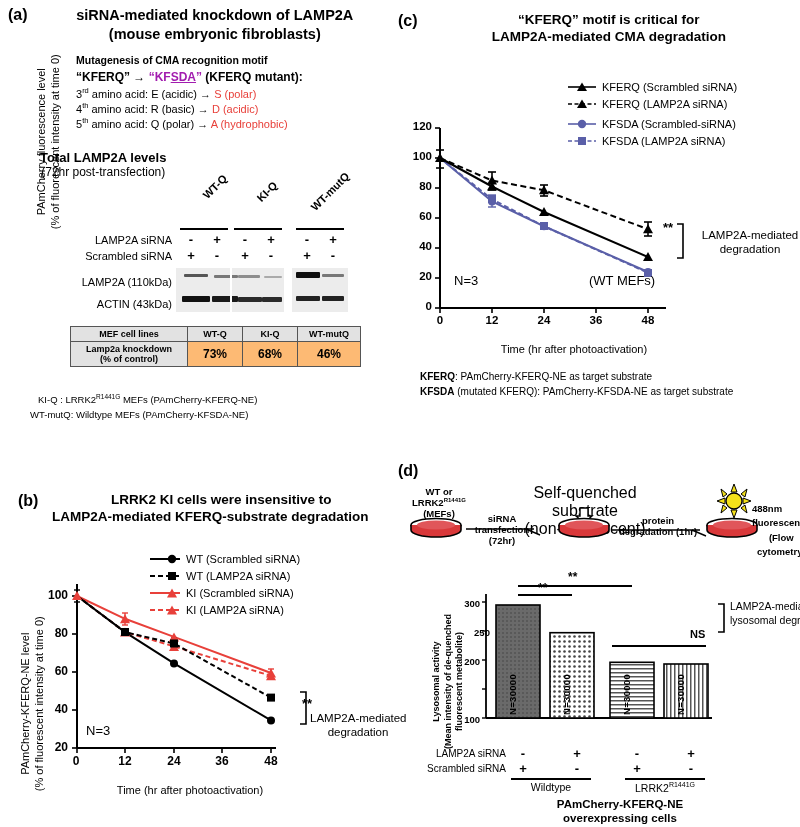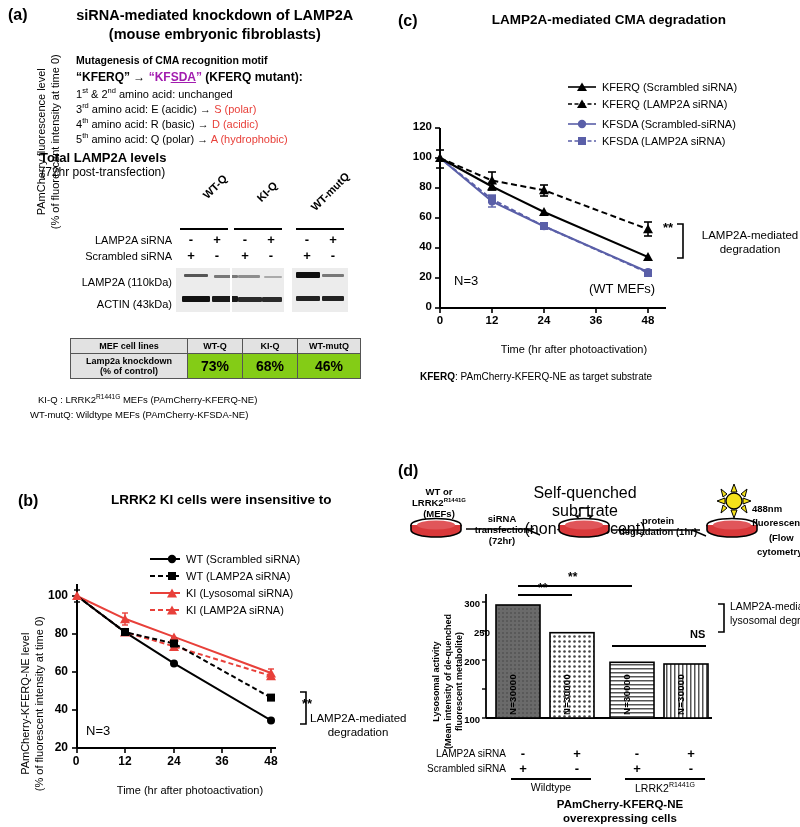--- a/index.html
+++ b/index.html
@@ -24,21 +24,21 @@
   .blotLabel{font-size:11px;text-align:right;}
   .lane-head{font-size:11px;font-weight:bold;}
   .pm{font-size:13px;font-weight:bold;text-align:center;}
   .blotbox{background:#ececec;}
   .band{background:#1a1a1a;border-radius:1px;}
 
   
   table.mef{border-collapse:collapse;font-size:9px;}
   table.mef td{border:1px solid #555;padding:2px 3px;text-align:center;font-weight:bold;}
   table.mef td.hd{background:#e2e2e2;}
-  table.mef td.val{background:#84cc16;font-size:14px;}
+  table.mef td.val{background:#fdba74;font-size:12px;}
   .legend-note{font-size:9.5px;line-height:1.55;}
   .legend-note sup{font-size:6.5px;}
 
   
   .axis-title{font-size:11px;}
   .ytitle{font-size:11px;text-align:center;}
   .tick{font-size:12px;font-weight:bold;}
   .tickc{font-size:11.5px;font-weight:bold;}
   .legendtxt{font-size:11px;white-space:nowrap;}
   .annot{font-size:11.5px;line-height:1.25;}
@@ -66,21 +66,20 @@
     </div>
   </div>
 </div>
 
 <div class="abs" style="left:76px;top:54px;width:320px;">
   <div class="mutTitle">Mutagenesis of CMA recognition motif</div>
   <div style="height:4px;"></div>
   <div class="mutLine b" style="font-size:12px;">
     <span>“KFERQ” → </span><span class="kfsda">“KF<u>SDA</u>”</span><span> (KFERQ mutant):</span>
   </div>
-  <div class="mutLine">1<sup>st</sup> &amp; 2<sup>nd</sup> amino acid: unchanged</div>
   <div class="mutLine">3<sup>rd</sup> amino acid: E (acidic) → <span class="red">S (polar)</span></div>
   <div class="mutLine">4<sup>th</sup> amino acid: R (basic) → <span class="red">D (acidic)</span></div>
   <div class="mutLine">5<sup>th</sup> amino acid: Q (polar) → <span class="red">A (hydrophobic)</span></div>
 </div>
 
 <div class="abs" style="left:40px;top:150px;">
   <div class="b" style="font-size:13px;">Total LAMP2A levels</div>
   <div style="font-size:12px;text-align:center;">(72hr post-transfection)</div>
 </div>
 
@@ -125,21 +124,21 @@
     <div class="abs" style="left:54px;top:0;width:2px;height:44px;background:#fff;"></div>
   </div>
   <div class="abs blotbox" style="left:272px;top:80px;width:56px;height:44px;">
     <div class="abs band" style="left:4px;top:4px;width:24px;height:6px;background:#0f0f0f;"></div>
     <div class="abs band" style="left:30px;top:6px;width:22px;height:3px;background:#777;"></div>
     <div class="abs band" style="left:4px;top:28px;width:24px;height:5px;background:#222;"></div>
     <div class="abs band" style="left:30px;top:28px;width:22px;height:5px;background:#222;"></div>
   </div>
 </div>
 
-<div class="abs" style="left:70px;top:338px;">
+<div class="abs" style="left:70px;top:326px;">
   <table class="mef">
     <tbody>
         <tr>
       <td class="hd" style="width:110px;">MEF cell lines</td>
       <td class="hd" style="width:48px;">WT-Q</td>
       <td class="hd" style="width:48px;">KI-Q</td>
       <td class="hd" style="width:56px;">WT-mutQ</td>
     </tr>
     <tr>
       <td class="hd">
@@ -156,20 +155,21 @@
 
 <div class="abs legend-note" style="left:30px;top:392px;width:340px;">
   <div style="padding-left:8px;"><span>KI-Q</span><span> : </span><span>LRRK2</span><sup>R1441G</sup><span> MEFs (PAmCherry-KFERQ-NE)</span></div>
   <div><span>WT-mutQ</span><span>: </span><span>Wildtype MEFs (PAmCherry-KFSDA-NE)</span></div>
 </div>
 
 <div class="abs" style="left:398px;top:12px;width:396px;">
   <div style="display:flex;gap:6px;align-items:flex-start;">
     <span class="panel-letter">(c)</span>
     <div style="flex:1;">
+      <div class="panel-title">“KFERQ” motif is critical for</div>
       <div class="panel-title">LAMP2A-mediated CMA degradation</div>
     </div>
   </div>
 </div>
 
 <div class="abs" style="left:568px;top:78px;">
   <div style="display:flex;align-items:center;gap:6px;height:17px;">
     <svg width="28" height="12">
       <line x1="0" y1="6" x2="28" y2="6" stroke="#000" stroke-width="1.6"></line>
       <polygon points="14,1.5 19,10 9,10" fill="#000"></polygon>
@@ -289,39 +289,41 @@
     </g>
   </svg>
 
   <div class="abs tickc" style="left:24px;top:186px;width:24px;text-align:center;">0</div>
   <div class="abs tickc" style="left:76px;top:186px;width:24px;text-align:center;">12</div>
   <div class="abs tickc" style="left:128px;top:186px;width:24px;text-align:center;">24</div>
   <div class="abs tickc" style="left:180px;top:186px;width:24px;text-align:center;">36</div>
   <div class="abs tickc" style="left:232px;top:186px;width:24px;text-align:center;">48</div>
 
   <div class="abs nlab" style="left:50px;top:145px;">N=3</div>
-  <div class="abs nlab" style="left:185px;top:153px;">(WT MEFs)</div>
+  <div class="abs nlab" style="left:185px;top:145px;">(WT MEFs)</div>
   <div class="abs b" style="left:259px;top:92px;font-size:13px;">**</div>
   <div class="abs annot" style="left:296px;top:100px;text-align:center;width:100px;">
     <div>LAMP2A-mediated</div>
     <div>degradation</div>
   </div>
 </div>
 
 <div class="abs axis-title" style="left:434px;top:343px;width:280px;text-align:center;">Time (hr after photoactivation)</div>
 
 <div class="abs" style="left:420px;top:370px;width:375px;font-size:10px;line-height:1.45;">
   <div><span class="b">KFERQ</span><span>: PAmCherry-KFERQ-NE as target substrate</span></div>
+  <div><span class="b">KFSDA</span><span> (mutated KFERQ): PAmCherry-KFSDA-NE as target substrate</span></div>
 </div>
 
 <div class="abs" style="left:18px;top:492px;width:380px;">
   <div style="display:flex;gap:6px;align-items:flex-start;">
     <span class="panel-letter">(b)</span>
     <div style="flex:1;">
       <div class="panel-title">LRRK2 KI cells were insensitive to</div>
+      <div class="panel-title" style="margin-left:-22px;">LAMP2A-mediated KFERQ-substrate degradation</div>
     </div>
   </div>
 </div>
 
 <div class="abs" style="left:150px;top:550px;">
   <div style="display:flex;align-items:center;gap:6px;height:17px;">
     <svg width="30" height="12">
       <line x1="0" y1="6" x2="30" y2="6" stroke="#000" stroke-width="2"></line>
       <circle cx="22" cy="6" r="4.2" fill="#000"></circle>
     </svg>
@@ -332,21 +334,21 @@
       <line x1="0" y1="6" x2="30" y2="6" stroke="#000" stroke-width="2" stroke-dasharray="5,3"></line>
       <rect x="18" y="2" width="8" height="8" fill="#000"></rect>
     </svg>
     <span class="legendtxt">WT (<span class="i">LAMP2A</span> siRNA)</span>
   </div>
   <div style="display:flex;align-items:center;gap:6px;height:17px;">
     <svg width="30" height="12">
       <line x1="0" y1="6" x2="30" y2="6" stroke="#e8403a" stroke-width="2"></line>
       <polygon points="22,1.5 27,10.5 17,10.5" fill="#e8403a"></polygon>
     </svg>
-    <span class="legendtxt">KI (Lysosomal siRNA)</span>
+    <span class="legendtxt">KI (Scrambled siRNA)</span>
   </div>
   <div style="display:flex;align-items:center;gap:6px;height:17px;">
     <svg width="30" height="12">
       <line x1="0" y1="6" x2="30" y2="6" stroke="#e8403a" stroke-width="2" stroke-dasharray="5,3"></line>
       <polygon points="22,1.5 27,10.5 17,10.5" fill="#e8403a"></polygon>
     </svg>
     <span class="legendtxt">KI (<span class="i">LAMP2A</span> siRNA)</span>
   </div>
 </div>
 

